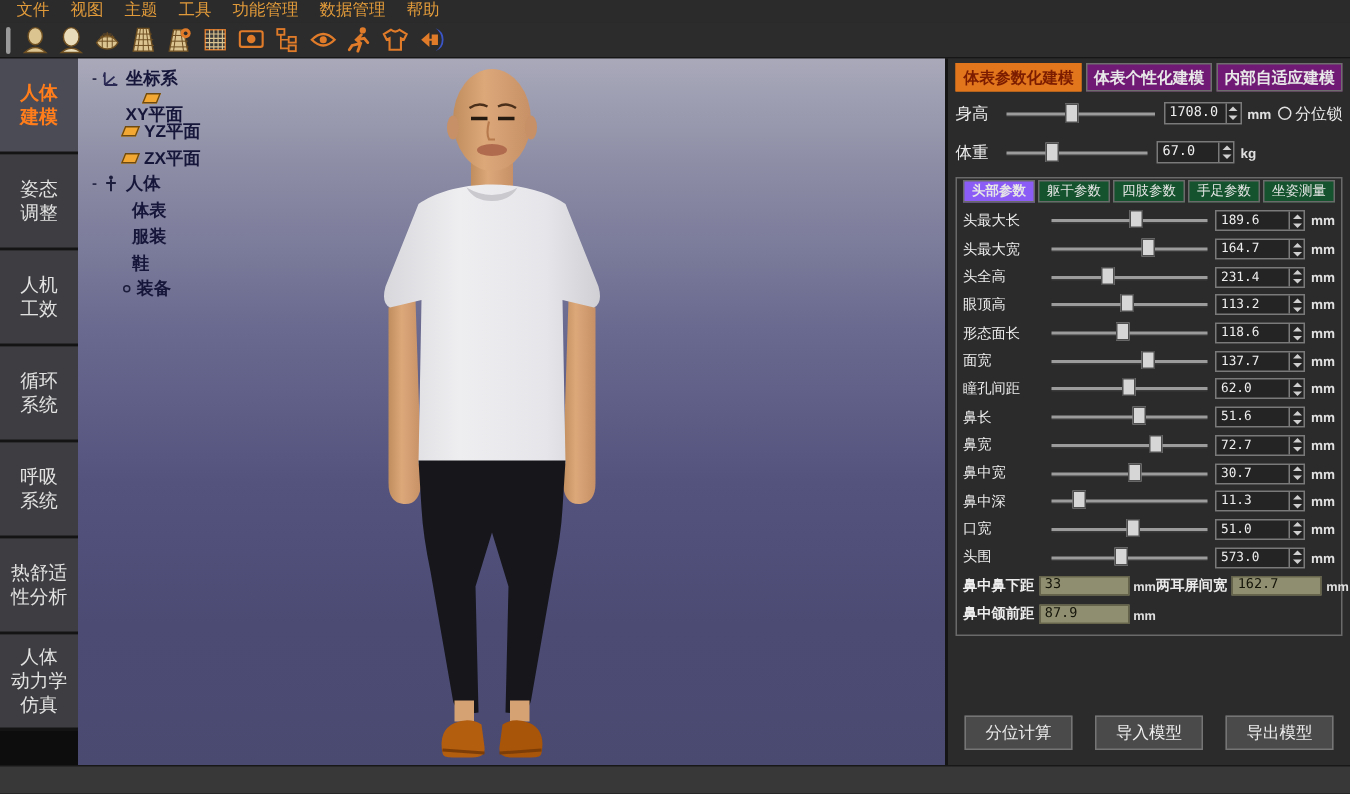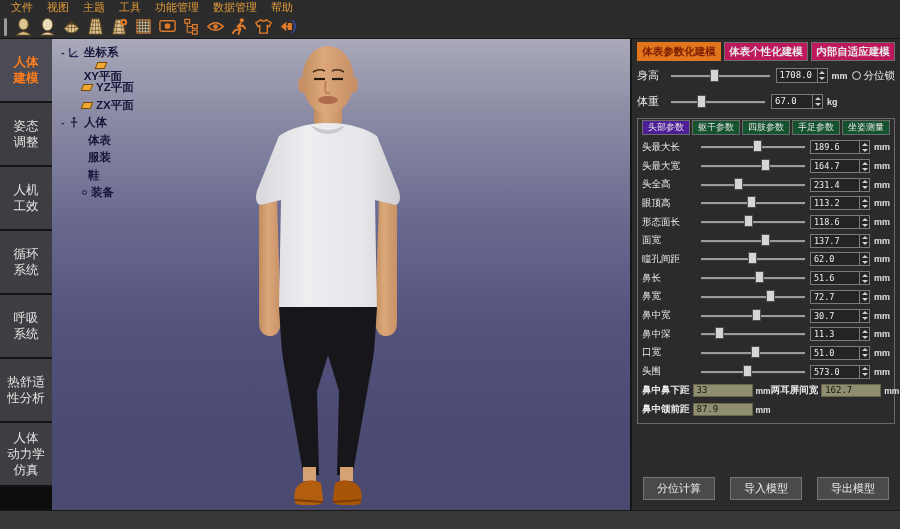--- a/index.html
+++ b/index.html
@@ -38,21 +38,21 @@
   .tree-row { display:flex; align-items:center; height:17.5px; font-size:11.5px; font-weight:600; color:#16163a; cursor:default; }
   .tree-toggle { width:10px; font-size:10px; color:#2a2a4a; text-align:center; }
   .tree-ico { margin-right:4px; display:inline-flex; align-items:center; }
   .ico-plane { width:10px; height:7px; background:#f2a832; border:1px solid #6e4a10; transform:skewX(-22deg); }
   .ico-dot { width:5px; height:5px; border:1.5px solid #1c1c3c; border-radius:50%; }
   .tree-ico svg { width:12px; height:13px; }
 
   
   .rpanel { width:270px; background:#2b2b2b; border-left:2px solid #151515; display:flex; flex-direction:column; padding:3px 5px 0 5px; }
   .rtabs { display:flex; gap:3px; }
-  .rtab { flex:1; height:19px; font-size:10.5px; font-weight:bold; color:#e8e8e8; background:#be185d;
+  .rtab { flex:1; height:19px; font-size:10.5px; font-weight:bold; color:#e8e8e8; background:#701a75;
     border:1px solid #6e6e6e; display:flex; align-items:center; justify-content:center; white-space:nowrap; cursor:default; }
   .rtab.active { background:#e2761d; border-color:#e2761d; color:#7c1d00; }
 
   .main-row { display:flex; align-items:center; height:23px; margin-top:3px; }
   .mlbl { width:28px; font-size:11px; color:#ececec; }
   .slider { flex:1; position:relative; height:14px; margin:0 6px; cursor:pointer; }
   .track { position:absolute; left:0; right:0; top:6px; height:2px; background:#9c9c9c; box-shadow:0 1px 0 #3a3a3a; }
   .handle { position:absolute; top:0; width:9px; height:13px; background:#d6d6d6; border:1px solid #4e4e4e; }
   .spin { height:15px; background:#242424; border:1px solid #7a7a7a; display:flex; color:#efefef; }
   .spin .val { flex:1; font-size:9px; line-height:13px; padding-left:3px; font-family:"DejaVu Sans Mono",monospace; }
@@ -63,21 +63,21 @@
   .spin-main { width:52px; }
   .unit { font-size:9px; font-weight:bold; color:#e0e0e0; margin-left:4px; width:16px; }
   .radio-wrap { display:flex; align-items:center; margin-left:4px; }
   .radio-circle { width:9px; height:9px; border:1.5px solid #e0e0e0; border-radius:50%; margin-right:3px; }
   .radio-label { font-size:10.5px; color:#ececec; }
 
   .groupbox { border:1px solid #6a6a6a; margin-top:5px; padding:2px 4px 4px 4px; }
   .ptabs { display:flex; gap:2px; margin:-1px 0 3px 0; }
   .ptab { flex:1; height:15px; font-size:9px; color:#e6e6e6; background:#14532d; border:1px solid #6a6a6a;
     display:flex; align-items:center; justify-content:center; white-space:nowrap; cursor:default; }
-  .ptab.active { background:#4c1d95; font-weight:normal; }
+  .ptab.active { background:#8b5cf6; font-weight:bold; }
   .prow { display:flex; align-items:center; height:18.7px; }
   .plbl { width:54px; font-size:9.5px; color:#ececec; white-space:nowrap; }
   .prow .slider { margin:0 5px; }
   .prow .handle { width:9px; height:12px; }
   .spin-sm { width:60px; height:14px; }
   .spin-sm .val { font-size:8.5px; line-height:12px; }
 
   .xrow { display:flex; align-items:center; height:18px; margin-top:1px; }
   .xgroup { display:flex; align-items:center; }
   .xlbl { font-size:9.5px; font-weight:bold; color:#ececec; margin-right:3px; white-space:nowrap; }

